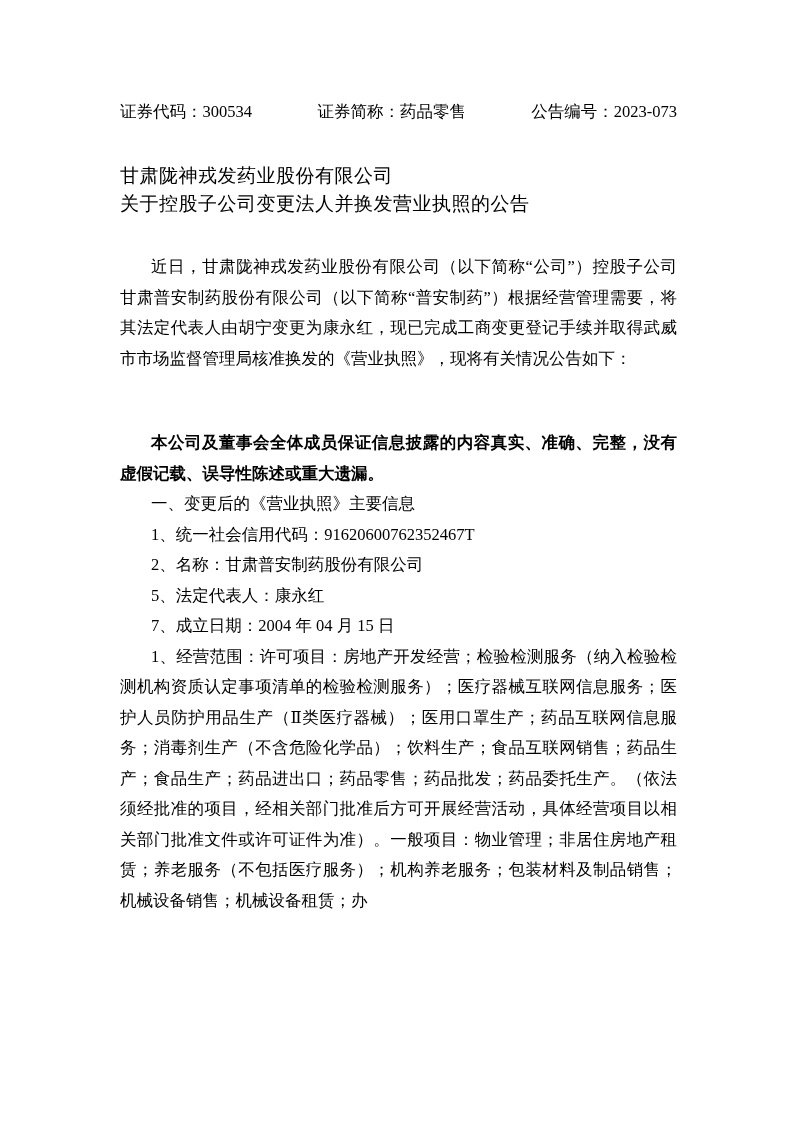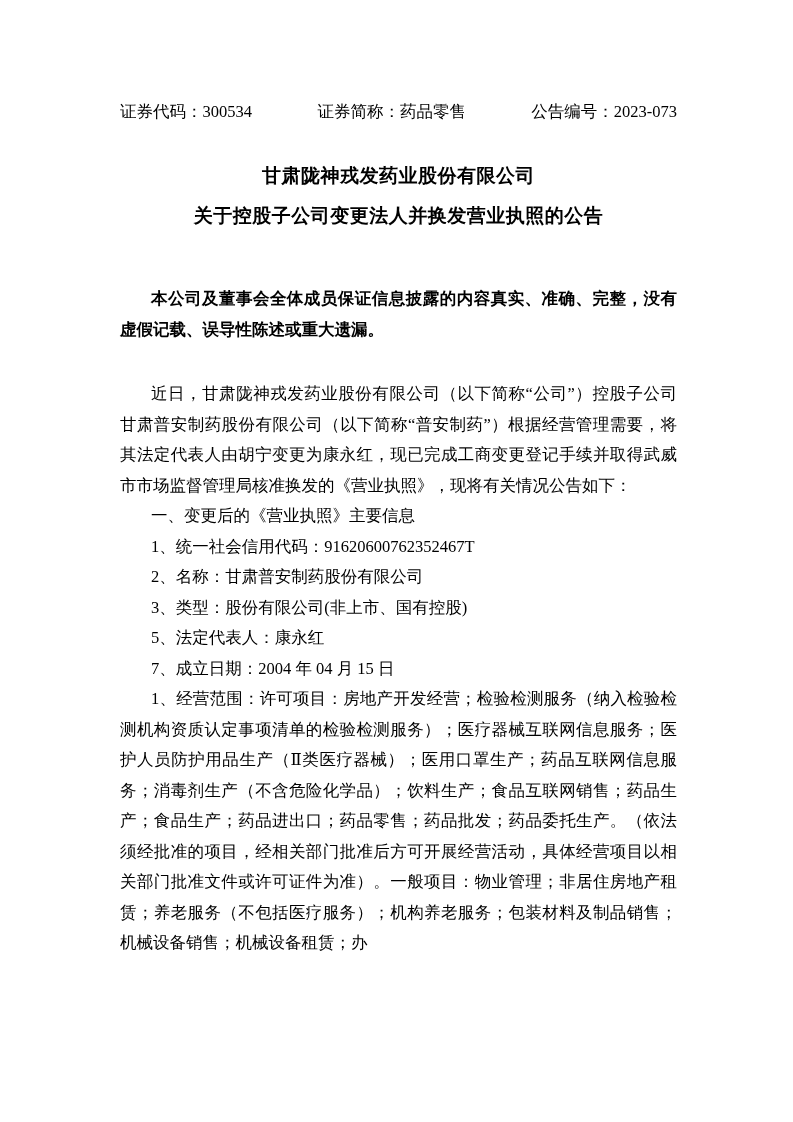--- a/index.html
+++ b/index.html
@@ -21,29 +21,28 @@
   }
   .header-row {
     display: flex;
     justify-content: space-between;
     align-items: baseline;
     font-size: 16.5px;
     line-height: 21px;
     white-space: nowrap;
   }
   .doc-title {
-    text-align: center;
-    font-weight: bold;
+    font-weight: normal;
     font-size: 19px;
     line-height: 28px;
     margin: 0;
     letter-spacing: 0.5px;
   }
   .doc-title.line1 { margin-top: 40px; }
-  .doc-title.line2 { margin-top: 12px; }
+  .doc-title.line2 { }
   .bodytext {
     font-size: 16.5px;
     line-height: 30.5px;
     text-align: justify;
     text-indent: 31px;
     margin: 0;
     word-break: break-all;
   }
   .statement {
     margin-top: 54px;
@@ -63,26 +62,25 @@
 
   <div class="header-row">
     <span>证券代码：300534</span>
     <span>证券简称：药品零售</span>
     <span>公告编号：2023-073</span>
   </div>
 
   <h1 class="doc-title line1">甘肃陇神戎发药业股份有限公司</h1>
   <h2 class="doc-title line2">关于控股子公司变更法人并换发营业执照的公告</h2>
 
+  <p class="bodytext intro">近日，甘肃陇神戎发药业股份有限公司（以下简称“公司”）控股子公司甘肃普安制药股份有限公司（以下简称“普安制药”）根据经营管理需要，将其法定代表人由胡宁变更为康永红，现已完成工商变更登记手续并取得武威市市场监督管理局核准换发的《营业执照》，现将有关情况公告如下：</p>
+
   <p class="bodytext statement">本公司及董事会全体成员保证信息披露的内容真实、准确、完整，没有虚假记载、误导性陈述或重大遗漏。</p>
-
-  <p class="bodytext intro">近日，甘肃陇神戎发药业股份有限公司（以下简称“公司”）控股子公司甘肃普安制药股份有限公司（以下简称“普安制药”）根据经营管理需要，将其法定代表人由胡宁变更为康永红，现已完成工商变更登记手续并取得武威市市场监督管理局核准换发的《营业执照》，现将有关情况公告如下：</p>
 
   <p class="bodytext section-heading">一、变更后的《营业执照》主要信息</p>
 
   <p class="bodytext">1、统一社会信用代码：91620600762352467T</p>
   <p class="bodytext">2、名称：甘肃普安制药股份有限公司</p>
-  <p class="bodytext">3、类型：股份有限公司(非上市、国有控股)</p>
   <p class="bodytext">5、法定代表人：康永红</p>
   <p class="bodytext">7、成立日期：2004 年 04 月 15 日</p>
   <p class="bodytext">1、经营范围：许可项目：房地产开发经营；检验检测服务（纳入检验检测机构资质认定事项清单的检验检测服务）；医疗器械互联网信息服务；医护人员防护用品生产（Ⅱ类医疗器械）；医用口罩生产；药品互联网信息服务；消毒剂生产（不含危险化学品）；饮料生产；食品互联网销售；药品生产；食品生产；药品进出口；药品零售；药品批发；药品委托生产。（依法须经批准的项目，经相关部门批准后方可开展经营活动，具体经营项目以相关部门批准文件或许可证件为准）。一般项目：物业管理；非居住房地产租赁；养老服务（不包括医疗服务）；机构养老服务；包装材料及制品销售；机械设备销售；机械设备租赁；办</p>
 
 </div>
 
 </body></html>

